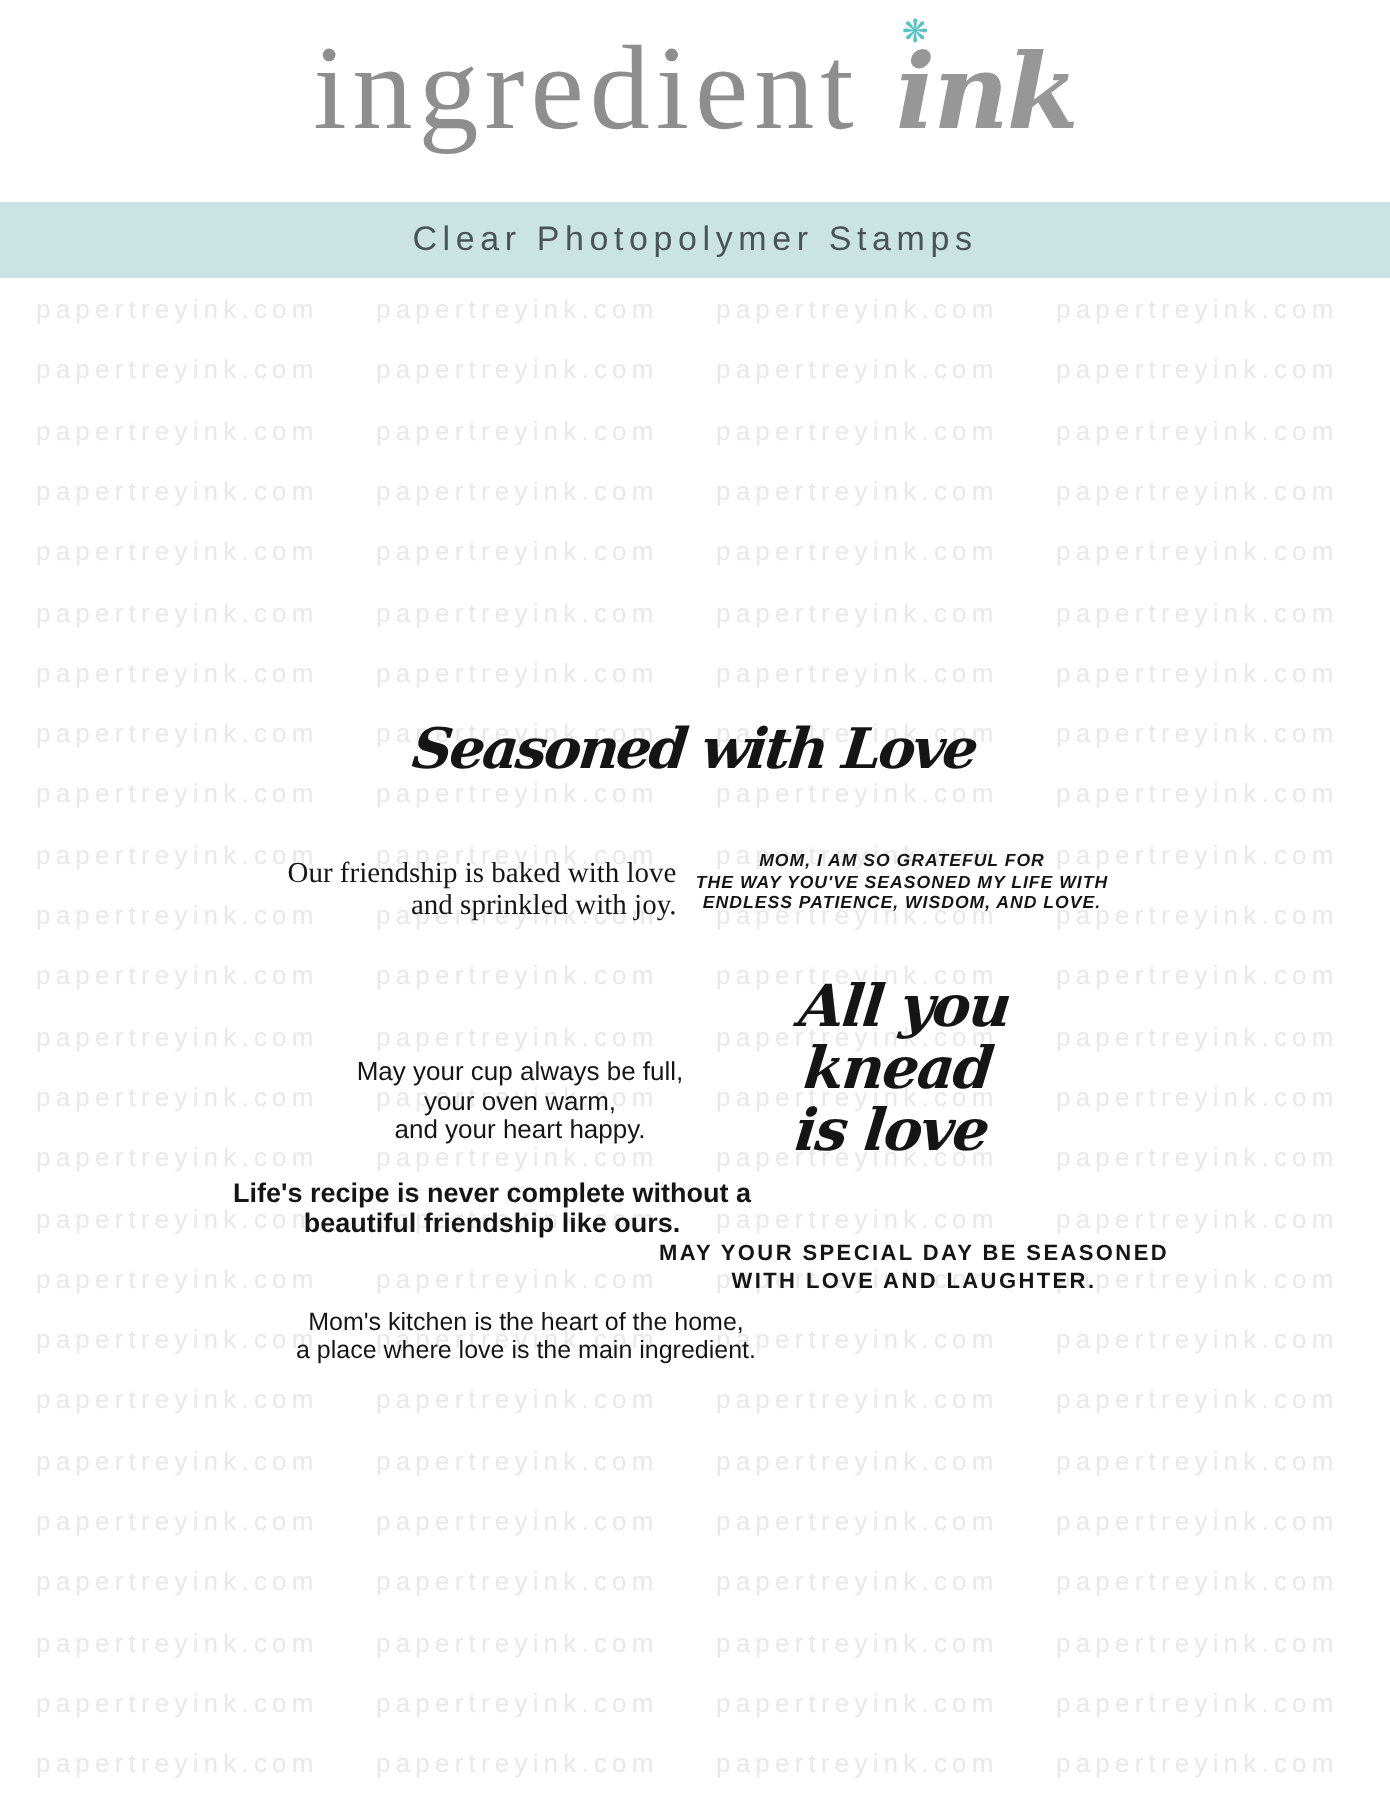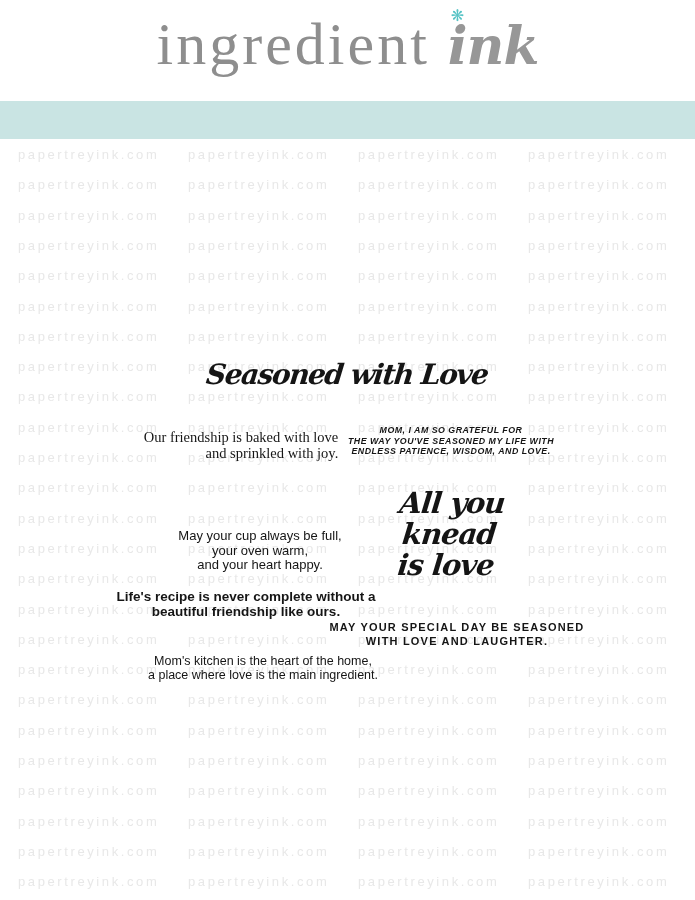--- a/index.html
+++ b/index.html
@@ -74,20 +74,21 @@
 
   <div class="logo">
     <span class="logo-serif">ingredient</span>
     <span class="logo-script-wrap">
       <span class="logo-flower">❋</span>
       <span class="logo-script">ink</span>
     </span>
   </div>
 
   <div class="banner">
+    <span>Clear Photopolymer Stamps</span>
   </div>
 
   <div class="stage">
     <div>
         <span class="wm" style="left: 18px; top: 9px;">papertreyink.com</span>
         <span class="wm" style="left: 188px; top: 9px;">papertreyink.com</span>
         <span class="wm" style="left: 358px; top: 9px;">papertreyink.com</span>
         <span class="wm" style="left: 528px; top: 9px;">papertreyink.com</span>
         <span class="wm" style="left: 18px; top: 39.3px;">papertreyink.com</span>
         <span class="wm" style="left: 188px; top: 39.3px;">papertreyink.com</span>

